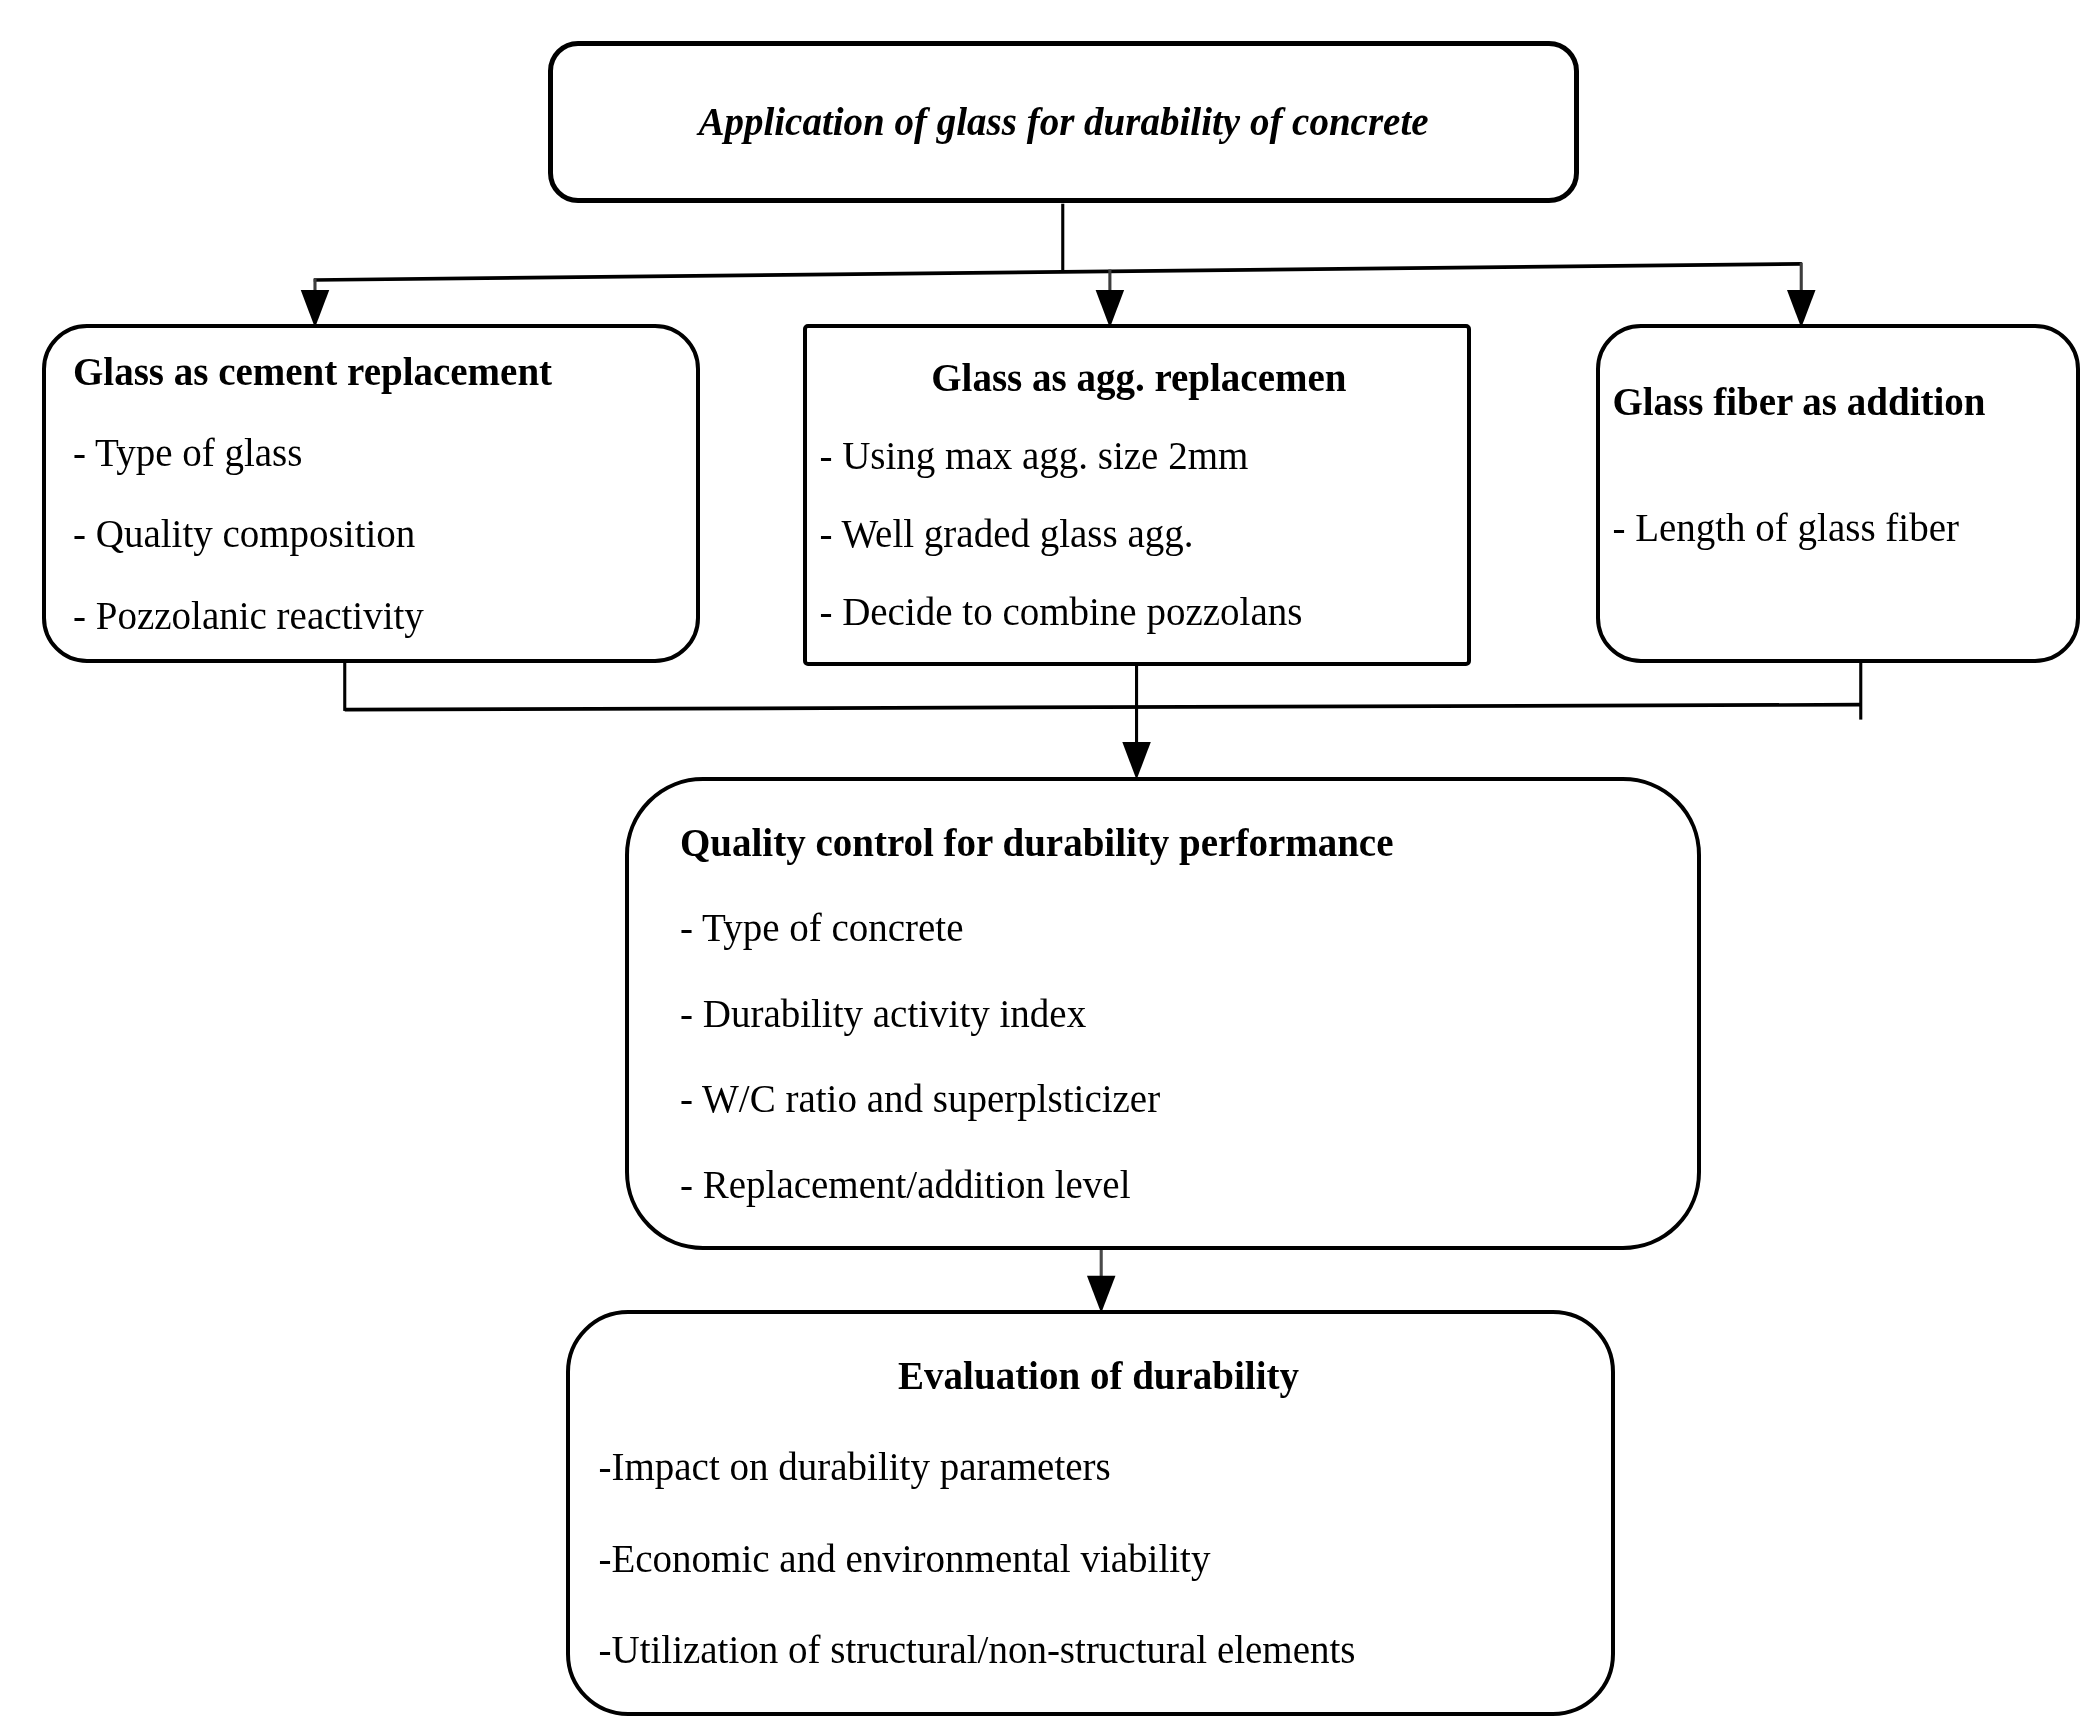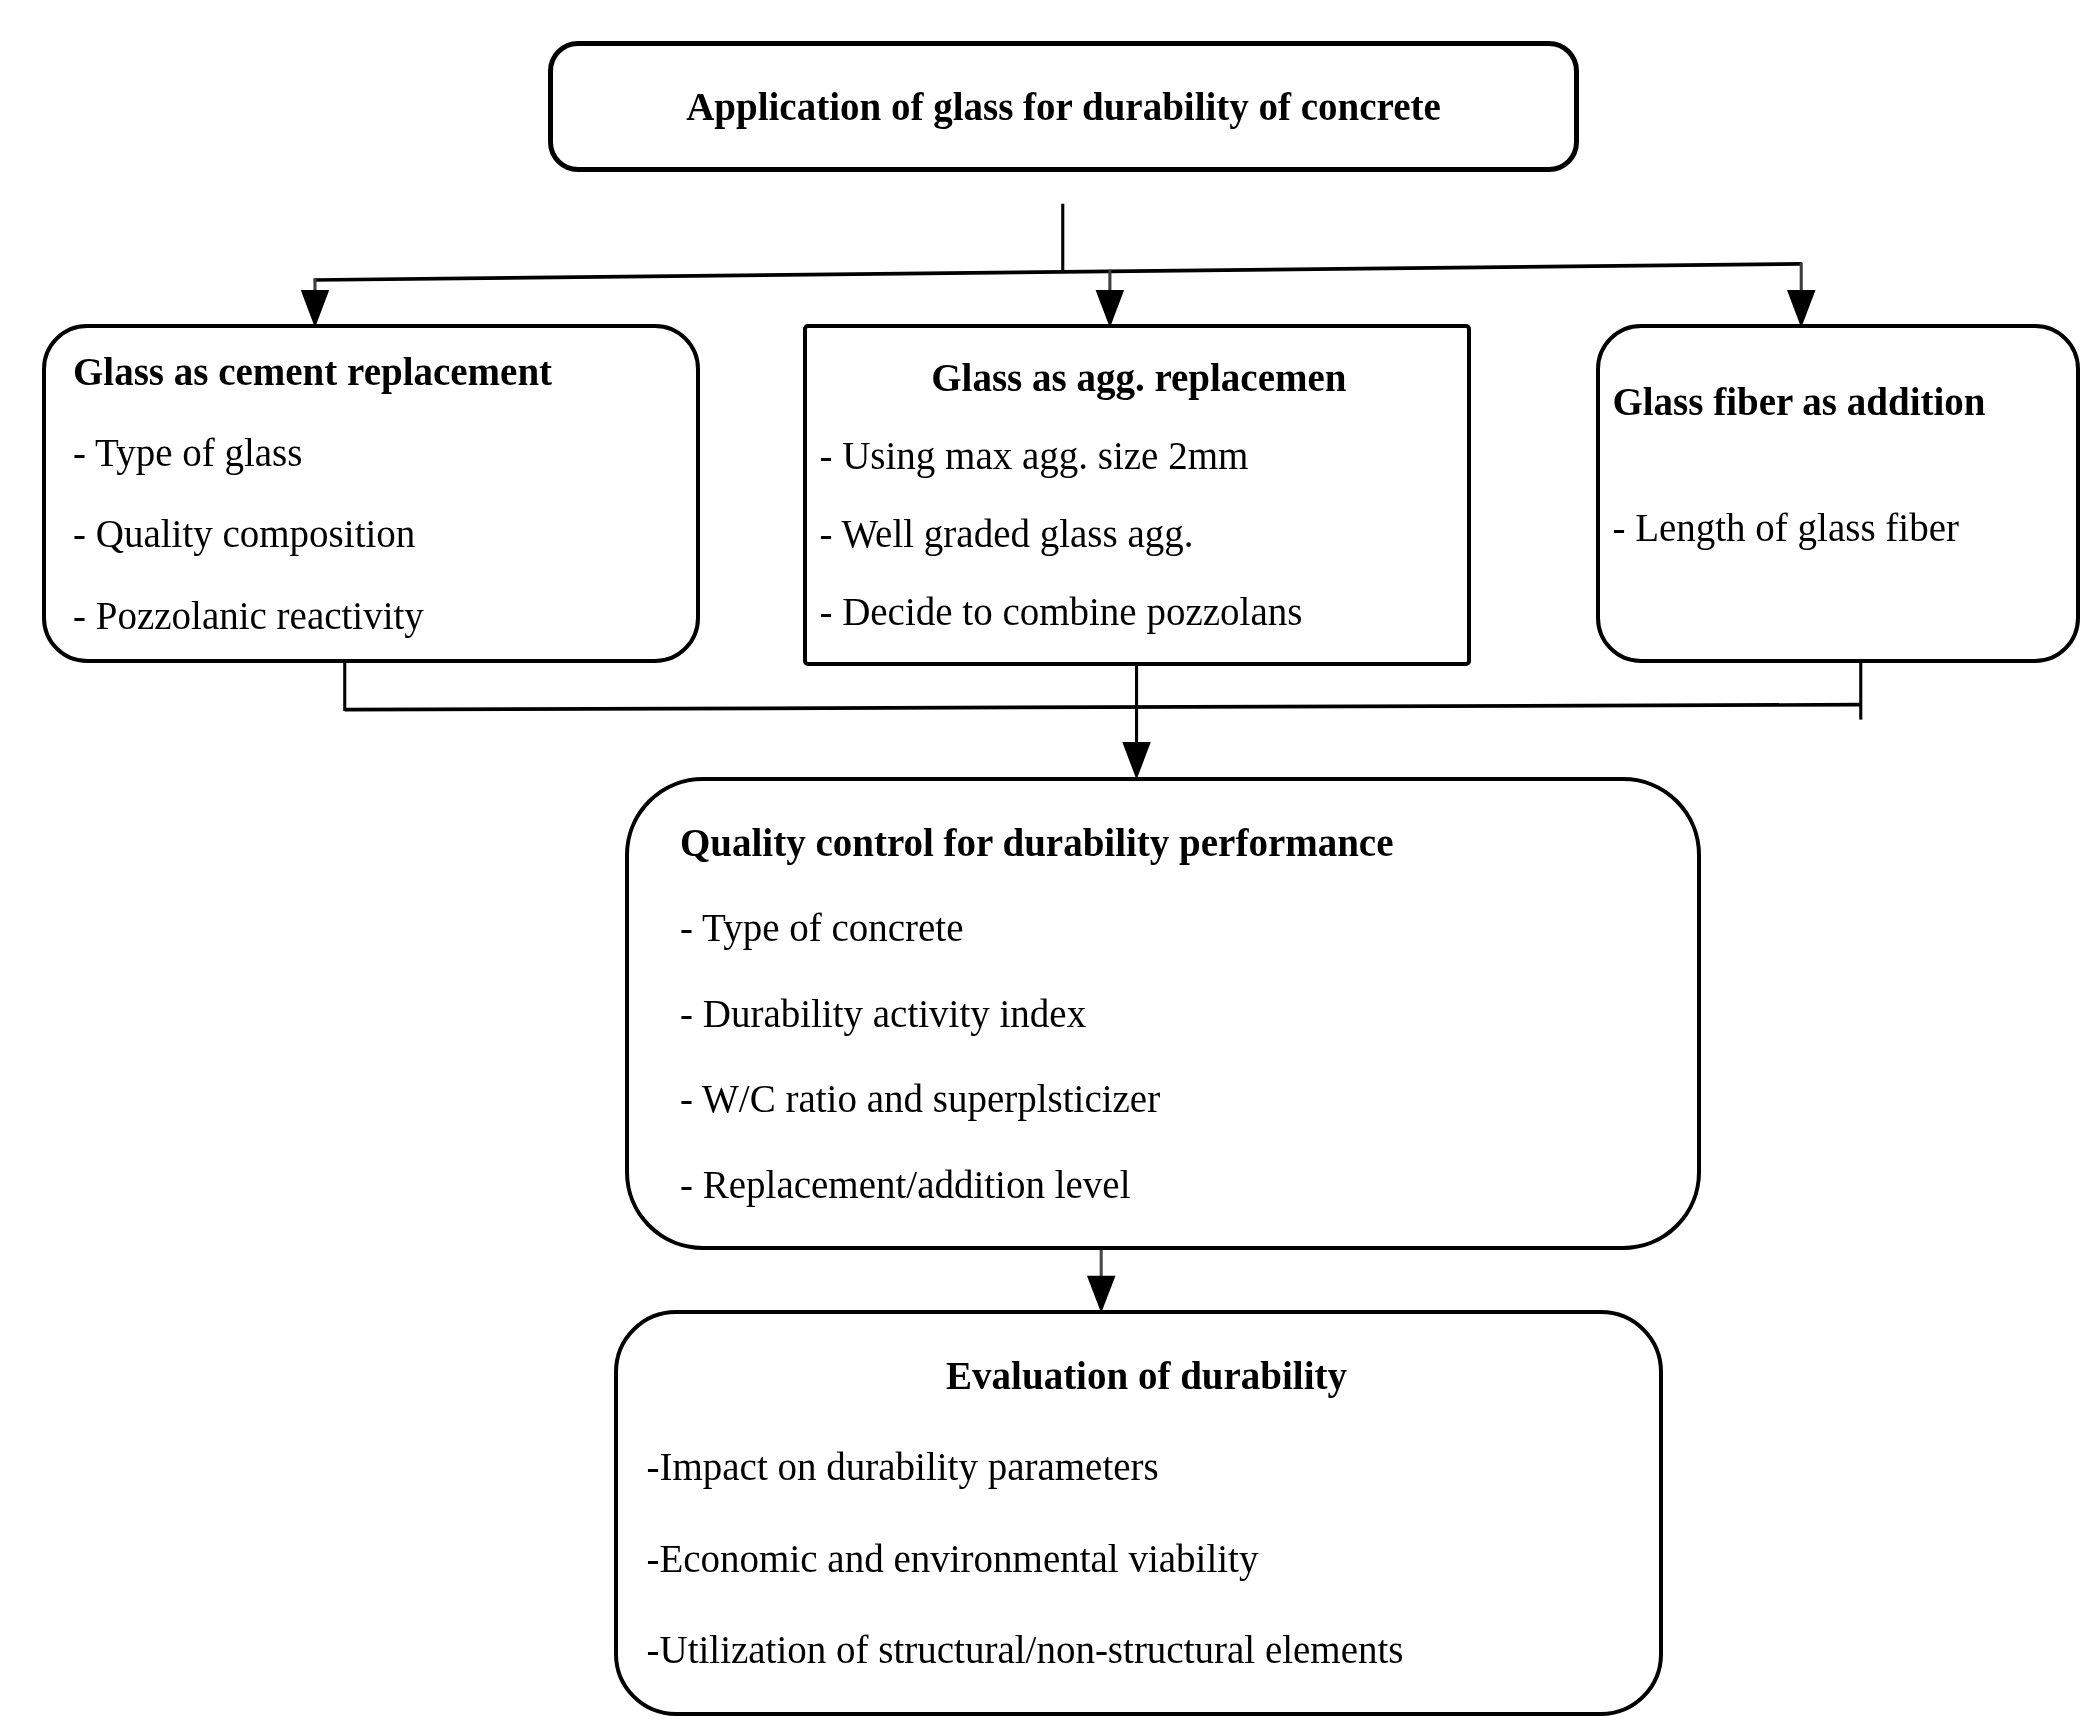--- a/index.html
+++ b/index.html
@@ -34,25 +34,26 @@
     flex-direction: column;
     justify-content: space-around;
     z-index: 1;
     font-size: 39px;
     line-height: 1.12;
   }
   .heading { font-weight: bold; }
   .item { font-weight: normal; }
 
   #top-box {
-    left: 548px; top: 41px; width: 1031px; height: 131px;
+    left: 548px; top: 41px; width: 1031px; height: 162px;
     border-radius: 30px; border-width: 5px;
     justify-content: center;
     text-align: center;
     padding: 0 25px;
+    font-style: italic;
   }
   #cement-box {
     left: 42px; top: 324px; width: 658px; height: 339px;
     border-radius: 45px;
     padding: 11px 18.6px 11px 27px;
     gap: 16px;
   }
   #agg-box {
     left: 803px; top: 324px; width: 668px; height: 342px;
     border-radius: 5px;
@@ -67,21 +68,20 @@
   #quality-box {
     left: 583px; top: 777px; width: 1076px; height: 473px;
     border-radius: 78px;
     padding: 18.6px 18.6px 18.6px 51px;
     margin-left: 42px;
   }
   #eval-box {
     left: 566px; top: 1310px; width: 1049px; height: 406px;
     border-radius: 62px;
     padding: 16px 12.4px 16px 28.5px;
-    margin-left: 48px;
   }
   #eval-box .heading { text-align: center; }
 </style>
 </head>
 <body>
 
 <div id="canvas">
 
   <svg id="connectors" viewBox="0 0 3382 2789" xmlns="http://www.w3.org/2000/svg">
 

